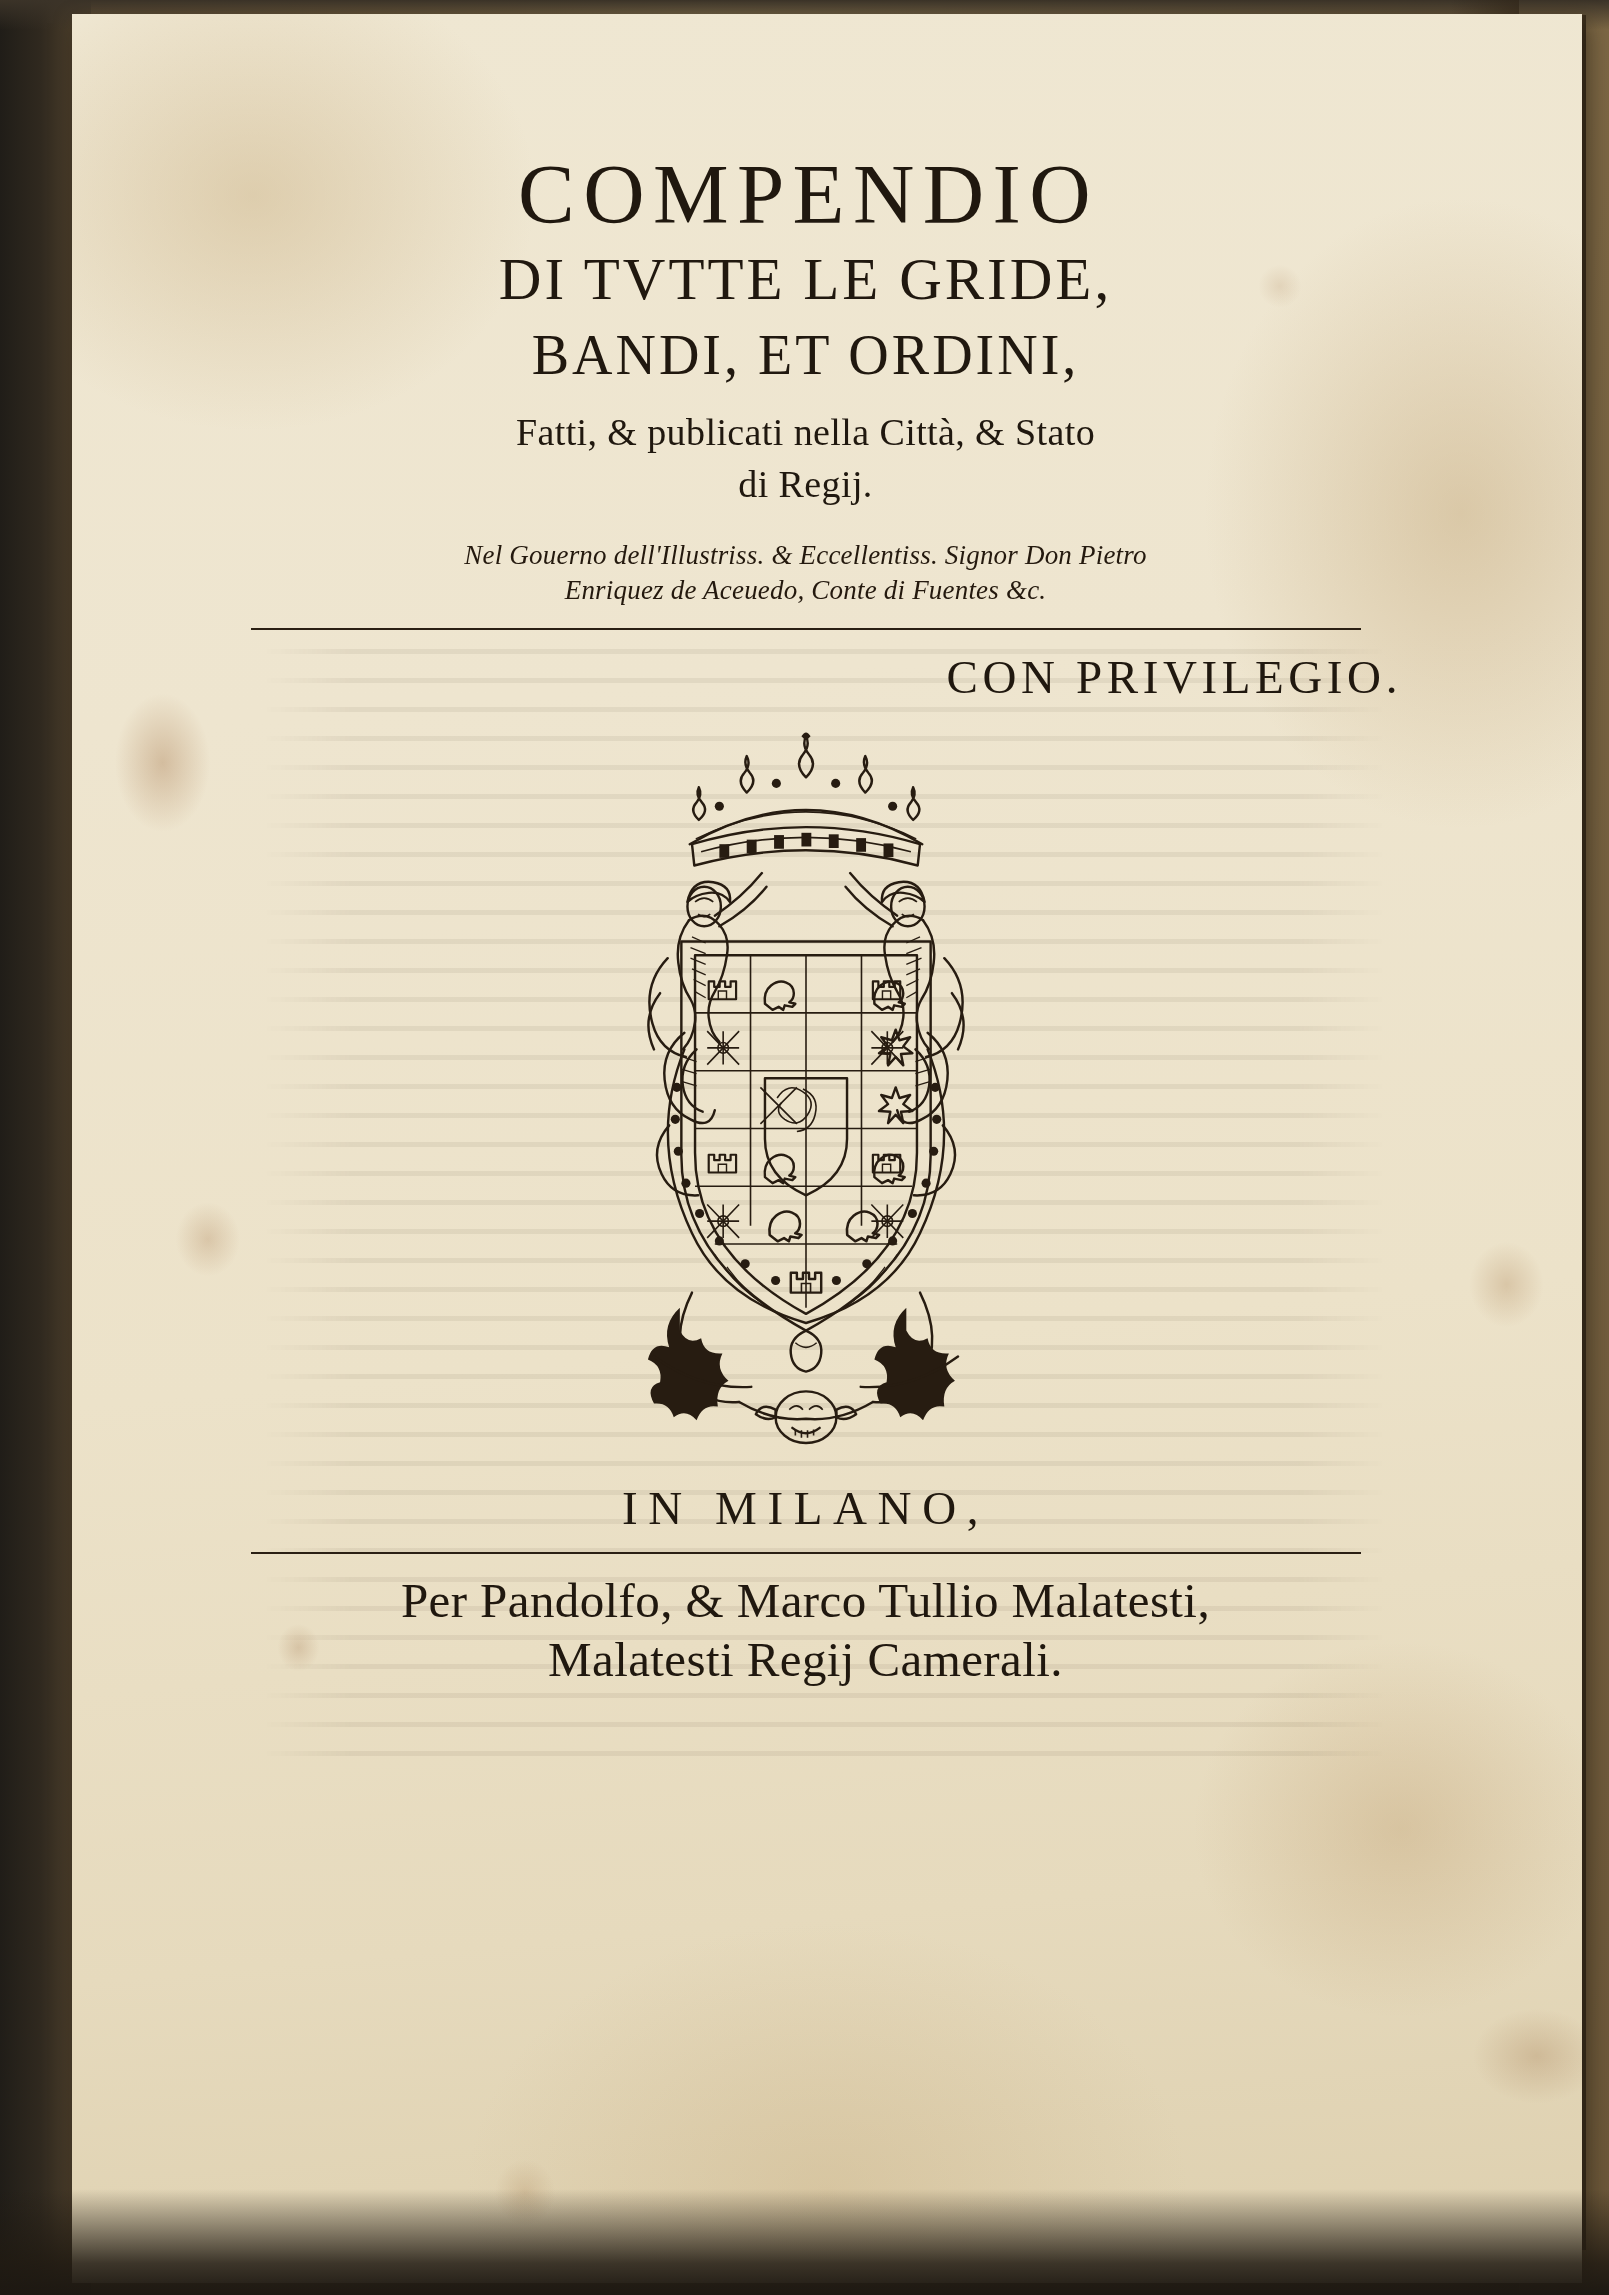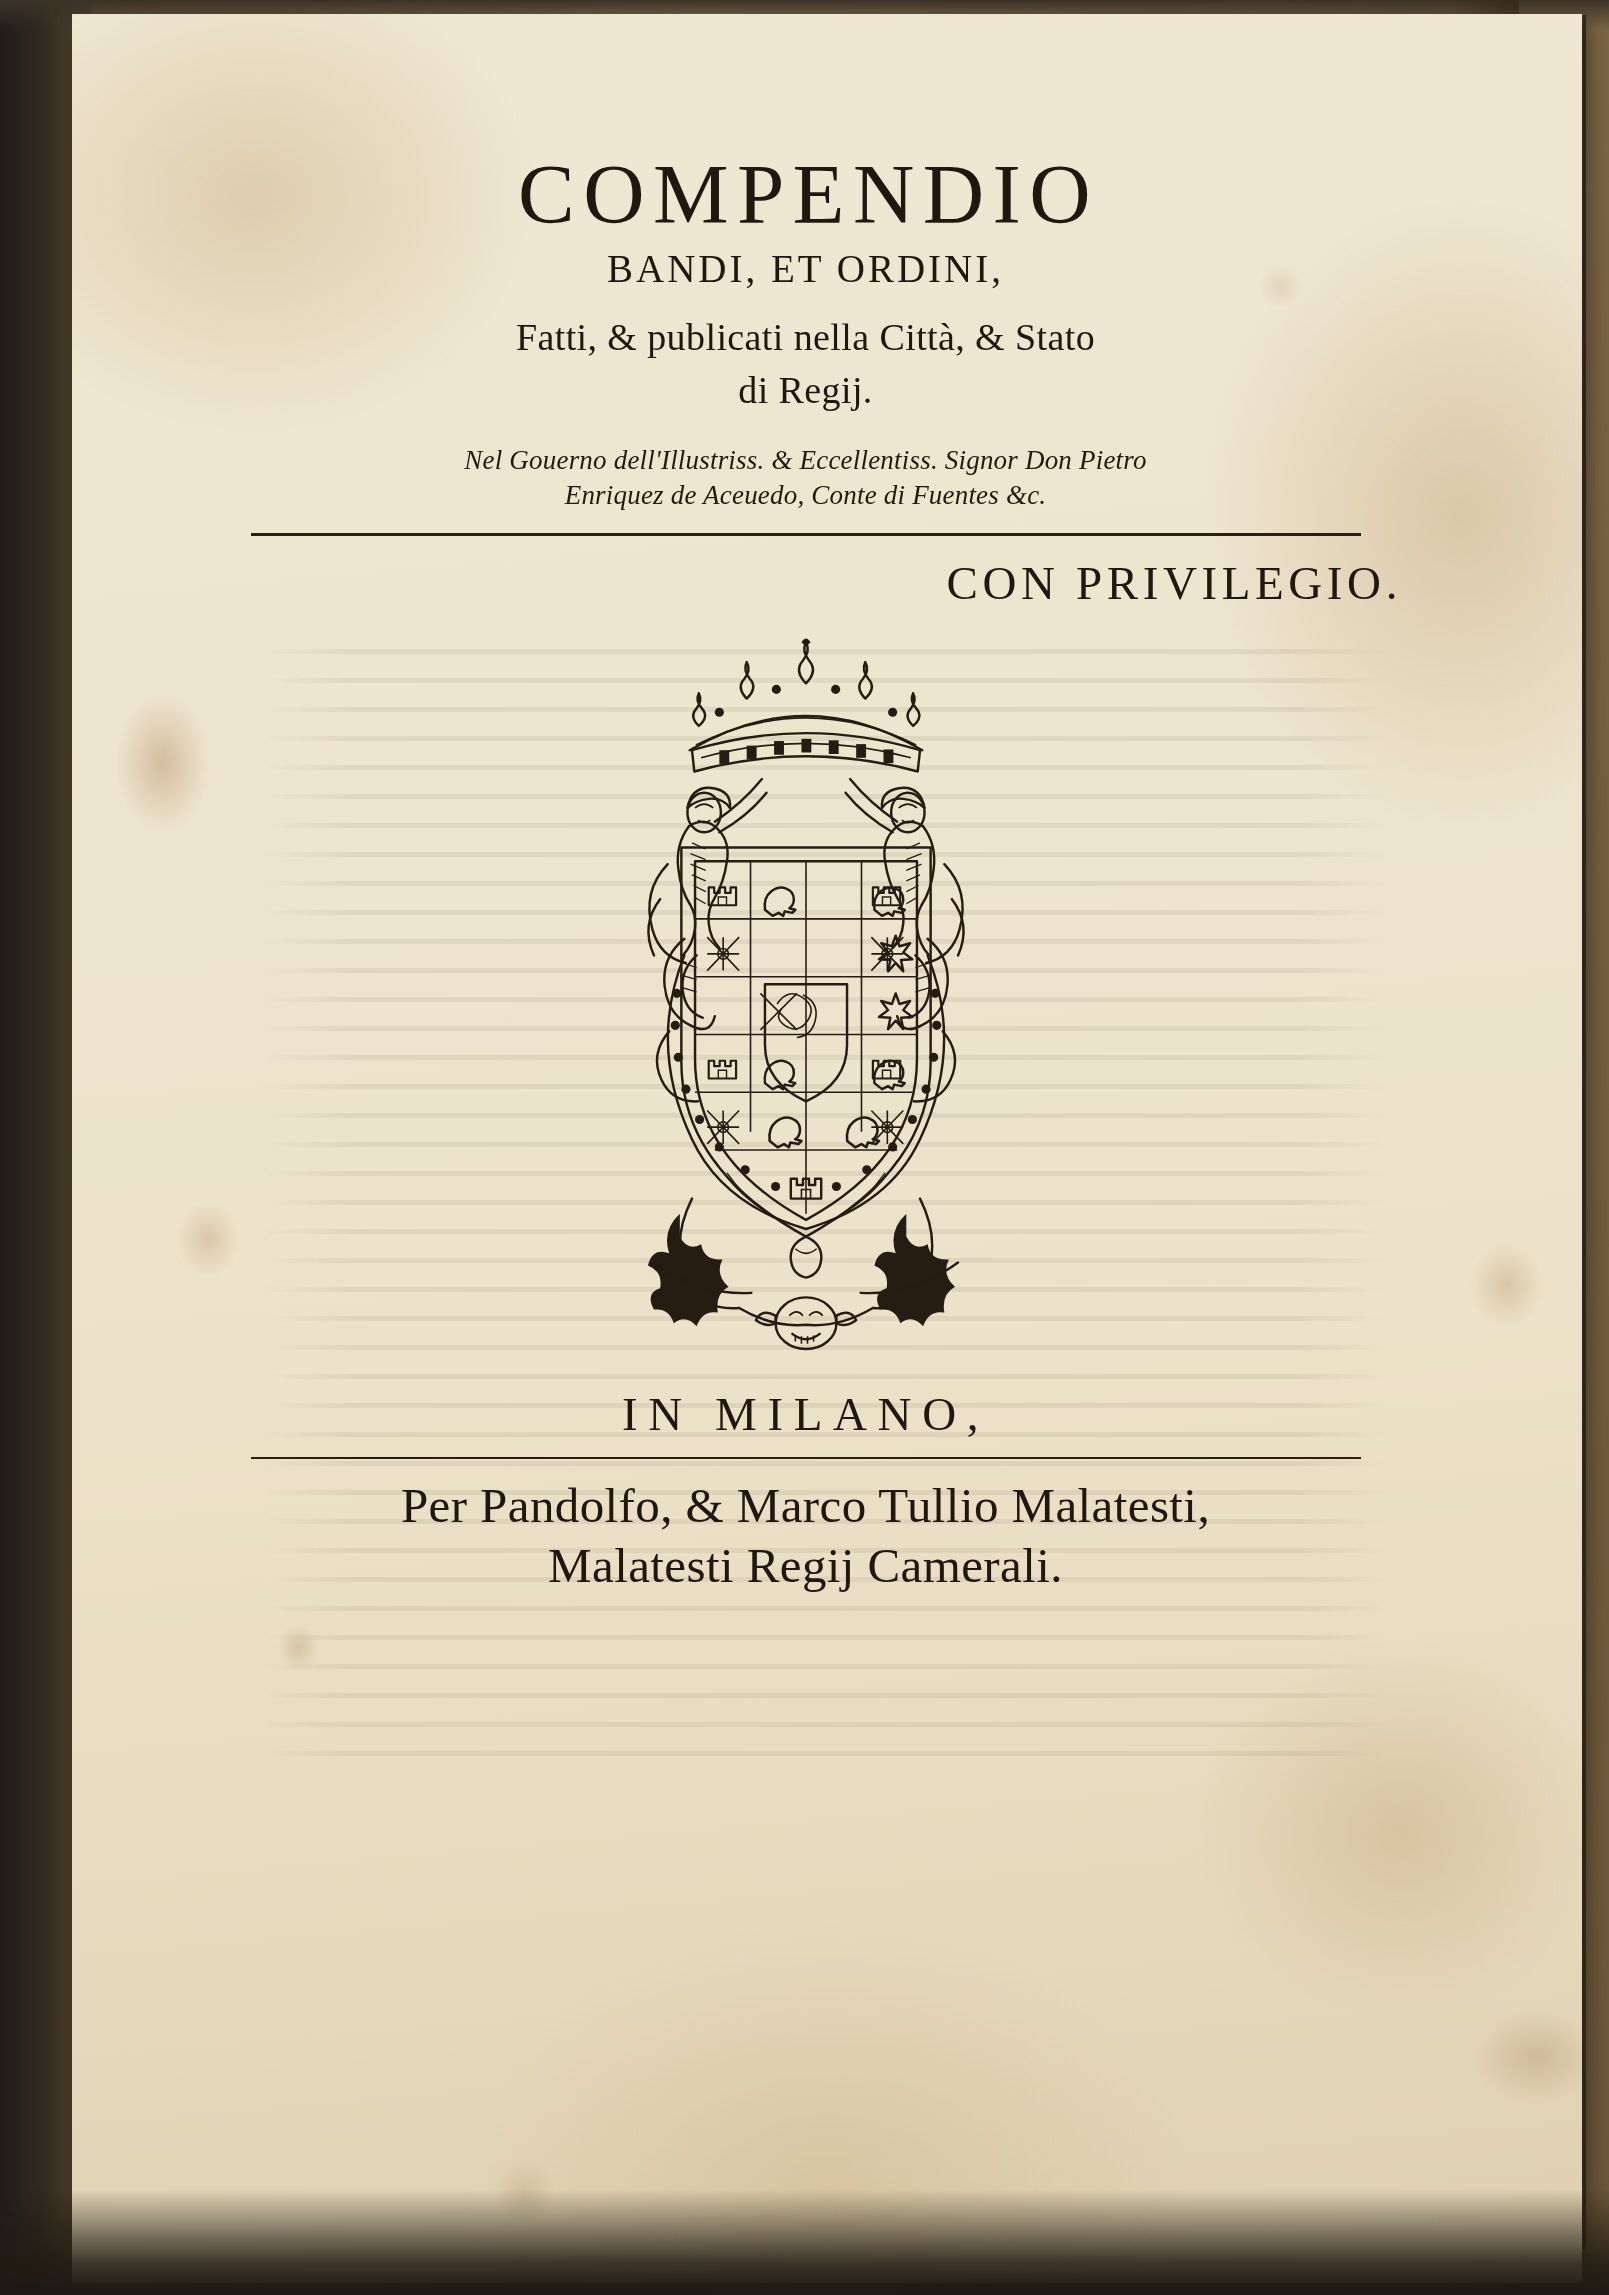--- a/index.html
+++ b/index.html
@@ -132,21 +132,21 @@
     margin: 0 0 12px 0;
     text-indent: 6px;
   }
   .l-sub1 {
     font-size: 59px;
     letter-spacing: 3px;
     line-height: 1.05;
     margin: 0 0 15px 0;
   }
   .l-sub2 {
-    font-size: 39px;
+    font-size: 56px;
     letter-spacing: 3px;
     line-height: 1.05;
     margin: 0 0 24px 0;
   }
   .l-sub3 {
     font-size: 38px;
     letter-spacing: 0.4px;
     line-height: 1.22;
     margin: 0 0 6px 0;
   }
@@ -215,20 +215,21 @@
   <div class="gutter-shadow"></div>
 
   <div class="leaf">
     <div class="show-through"></div>
     <div class="leaf-stain"></div>
 
     <div class="content">
 
       <h1 class="l-title">COMPENDIO</h1>
 
+      <div class="l-sub1">DI TVTTE LE GRIDE,</div>
 
       <div class="l-sub2">BANDI, ET ORDINI,</div>
 
       <div class="l-sub3">Fatti, &amp; publicati nella Città, &amp; Stato</div>
       <div class="l-sub3" style="margin-bottom:30px;">di Regij.</div>
 
       <div class="l-italic">Nel Gouerno dell'Illustriss. &amp; Eccellentiss. Signor Don Pietro</div>
       <div class="l-italic" style="margin-bottom:4.6px;">Enriquez de Aceuedo, Conte di Fuentes &amp;c.</div>
 
       <div class="rule"></div>

